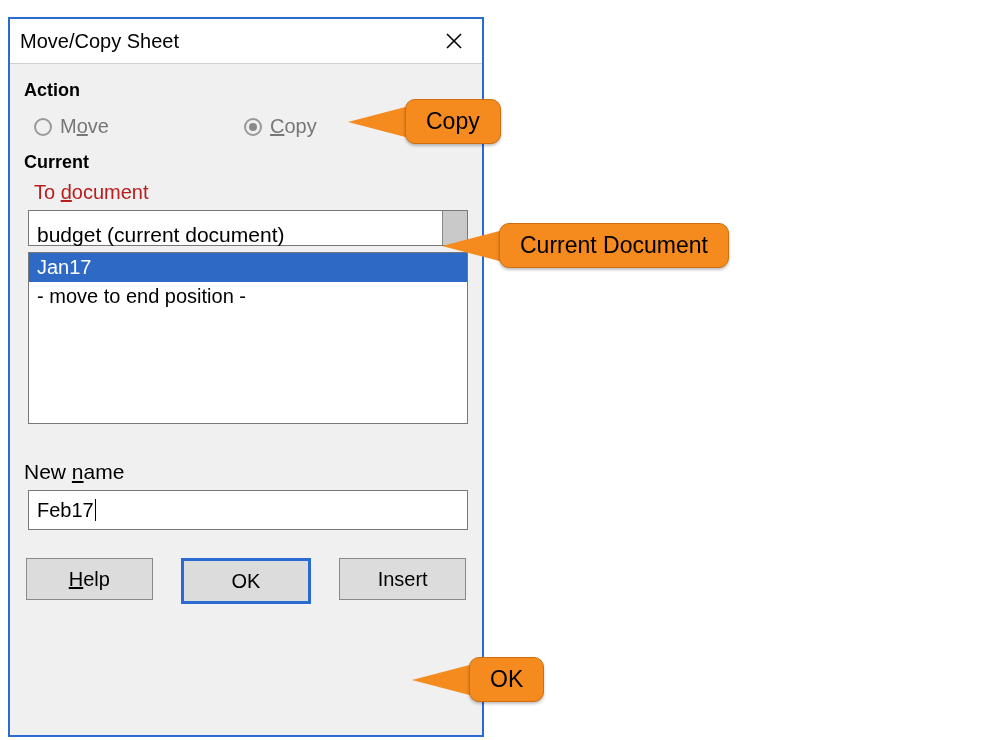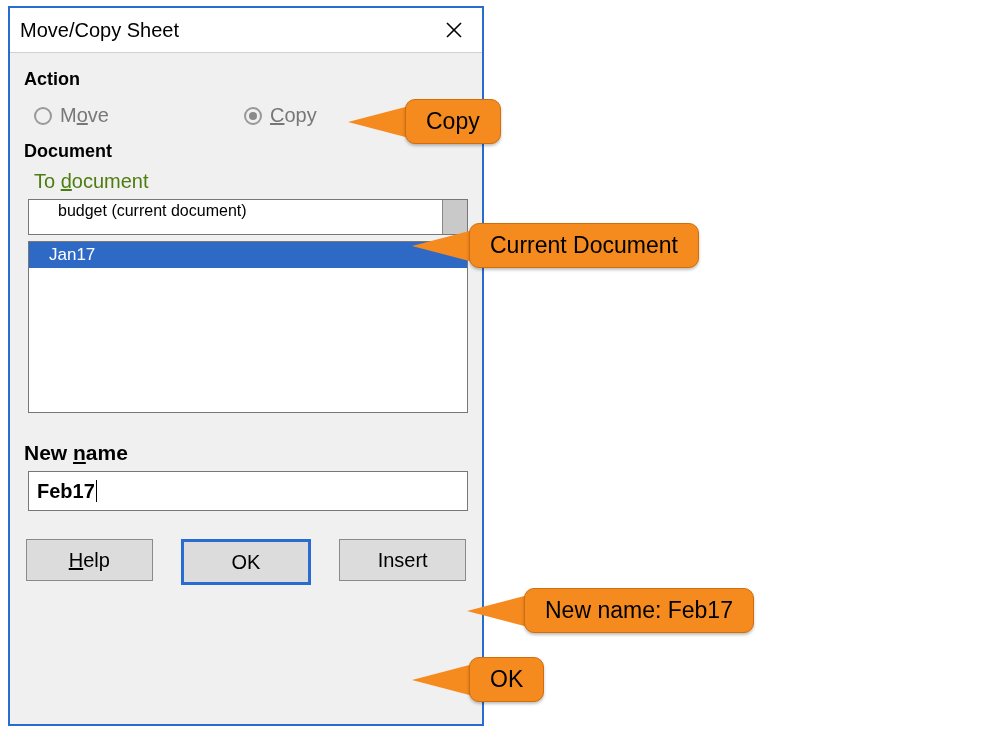--- a/index.html
+++ b/index.html
@@ -1,38 +1,38 @@
 <!DOCTYPE html>
 <html><head>
 <meta charset="utf-8">
 <style>
 html,body{margin:0;padding:0;width:1000px;height:740px;font-family:"Segoe UI",Tahoma,Arial,sans-serif;font-size:20px;background:#fff;color:#000;}
 .stage{position:relative;width:1000px;height:740px;}
-.dialog{position:absolute;left:8px;top:6px;width:476px;height:720px;border:2px solid #2a6bd1;background:#f0f0f0;box-sizing:border-box;}
+.dialog{position:absolute;left:8px;top:17px;width:476px;height:720px;border:2px solid #2a6bd1;background:#f0f0f0;box-sizing:border-box;}
 .titlebar{display:flex;align-items:center;justify-content:space-between;height:44px;padding:0 8px 0 10px;background:#fff;border-bottom:1px solid #d0d0d0;}
 .titlebar .title{font-size:20px;}
 .closebtn{width:40px;height:36px;display:flex;align-items:center;justify-content:center;cursor:default;}
 .closebtn svg{width:18px;height:18px;stroke:#000;stroke-width:1.6;}
 .body{padding:10px 14px 12px 14px;}
 .section-label{font-weight:700;font-size:18px;margin-top:6px;}
 .radio-row{display:flex;margin:14px 0 14px 10px;color:#777;}
 .radio{display:flex;align-items:center;gap:8px;}
 .radio .circle{width:18px;height:18px;border:2px solid #999;border-radius:50%;position:relative;box-sizing:border-box;}
 .radio.selected .circle::after{content:"";position:absolute;left:3px;top:3px;width:8px;height:8px;border-radius:50%;background:#8a8a8a;}
 .ul{text-decoration:underline;}
-.sublabel{font-size:20px;color:#4d7c0f;margin:8px 0 6px 10px;}
+.sublabel{font-size:20px;color:#b91c1c;margin:8px 0 6px 10px;}
 .select{display:flex;height:34px;border:1px solid #777;background:#fff;margin:0 0 0 4px;}
-.select .value{flex:1;padding:2px 8px;font-size:16px;margin-left:21px;}
+.select .value{flex:1;padding:12px 8px;font-size:21px;}
 .select .arrow{width:24px;background:#c9c9c9;border-left:1px solid #888;position:relative;}
 
 .listbox{margin:6px 0 0 4px;background:#fff;border:1px solid #777;height:170px;overflow:hidden;}
-.listbox .item{padding:3px 20px;font-size:17px;}
+.listbox .item{padding:3px 8px;font-size:20px;}
 .listbox .item.selected{background:#2f69c6;color:#fff;}
-.newname-label{font-weight:700;font-size:21px;margin-top:28px;}
-.textfield{margin:6px 0 0 4px;height:34px;border:1px solid #777;background:#fff;padding:2px 8px;font-size:20px;display:flex;align-items:center;font-weight:bold;}
+.newname-label{font-weight:400;font-size:21px;margin-top:36px;}
+.textfield{margin:6px 0 0 4px;height:34px;border:1px solid #777;background:#fff;padding:2px 8px;font-size:20px;display:flex;align-items:center;}
 .textfield .caret{display:inline-block;width:1px;height:22px;background:#000;margin-left:1px;}
 .btnrow{display:flex;gap:28px;margin-top:28px;padding:0 2px;}
 .btn{flex:1;height:40px;display:flex;align-items:center;justify-content:center;font-size:20px;border:1px solid #8a8a8a;background:#dcdcdc;cursor:default;}
 .btn.default{border:3px solid #2a6bd1;background:#dcdcdc;}
 
 .callout{position:absolute;display:flex;align-items:center;pointer-events:none;}
 .callout .tail{width:0;height:0;}
 .callout .bubble{background:#f58a1f;border:1px solid #cf6e0a;border-radius:10px;color:#000;font-size:23px;padding:8px 20px;white-space:nowrap;box-shadow:0 2px 3px rgba(0,0,0,.25);}
 .callout.left .tail{border-top:17px solid transparent;border-bottom:17px solid transparent;border-right:65px solid #f58a1f;margin-right:-8px;}
 </style>
@@ -56,29 +56,30 @@
       <div class="radio" style="width:210px">
         <span class="circle"></span>
         <span><span>M</span><span class="ul">o</span><span>ve</span></span>
       </div>
       <div class="radio selected">
         <span class="circle"></span>
         <span><span></span><span class="ul">C</span><span>opy</span></span>
       </div>
     </div>
 
-    <div class="section-label">Document</div>
+    <div class="section-label">Current</div>
     <div class="sublabel"><span>To </span><span class="ul">d</span><span>ocument</span></div>
     <div class="select">
       <div class="value">budget (current document)</div>
       <div class="arrow"></div>
     </div>
 
     <div class="listbox">
       <div class="item selected">Jan17</div>
+      <div class="item">- move to end position -</div>
     </div>
 
     <div class="newname-label"><span>New </span><span class="ul">n</span><span>ame</span></div>
     <div class="textfield">
       <span>Feb17</span>
           <span class="caret"></span>
     </div>
 
     <div class="btnrow">
       <div class="btn">
@@ -89,26 +90,22 @@
       <div class="btn default">OK</div>
       <div class="btn">Insert</div>
     </div>
   </div>
 </div>
 
 <div class="callout left" style="left:348px;top:99px">
   <div class="tail"></div>
       <div class="bubble">Copy</div>
 </div>
-<div class="callout left" style="left:412px;top:223px">
+<div class="callout left" style="left:442px;top:223px">
   <div class="tail"></div>
       <div class="bubble">Current Document</div>
-</div>
-<div class="callout left" style="left:467px;top:588px">
-  <div class="tail"></div>
-      <div class="bubble">New name: Feb17</div>
 </div>
 <div class="callout left" style="left:412px;top:657px">
   <div class="tail"></div>
       <div class="bubble">OK</div>
 </div>
 
 </div>
 
 </body></html>

